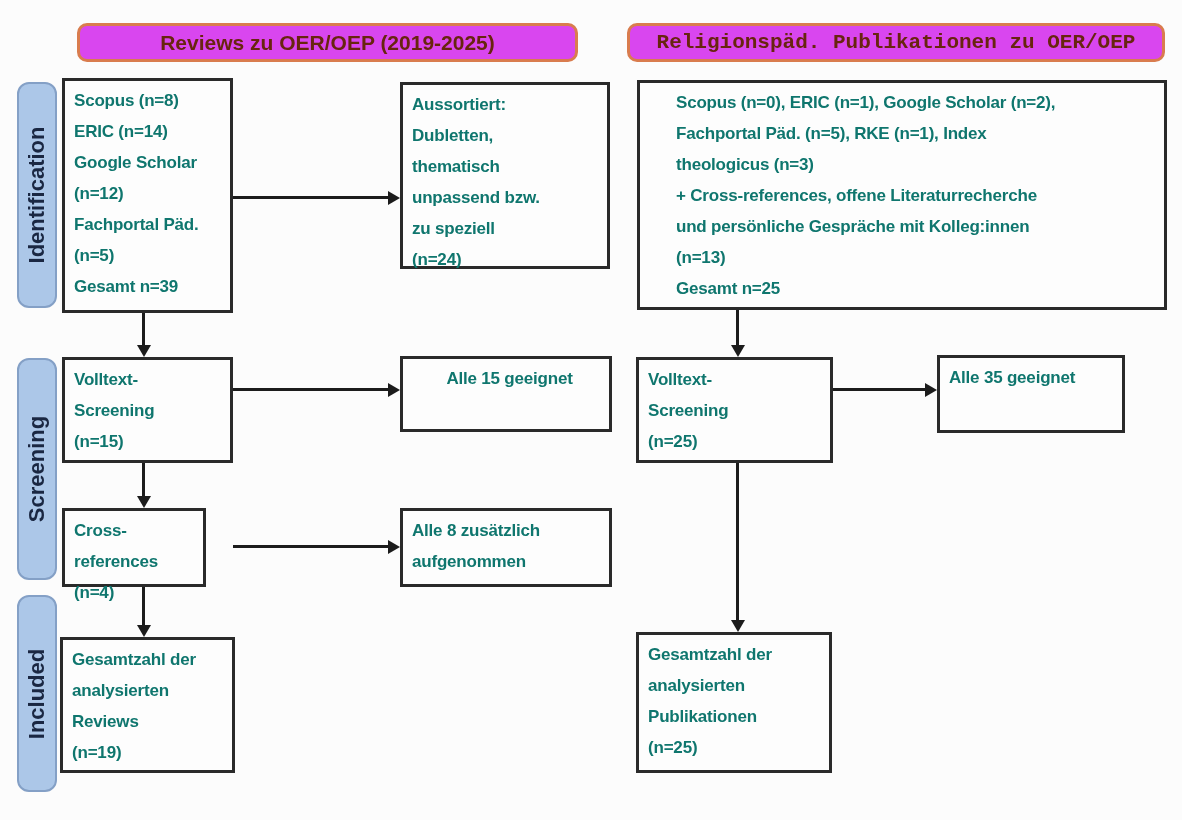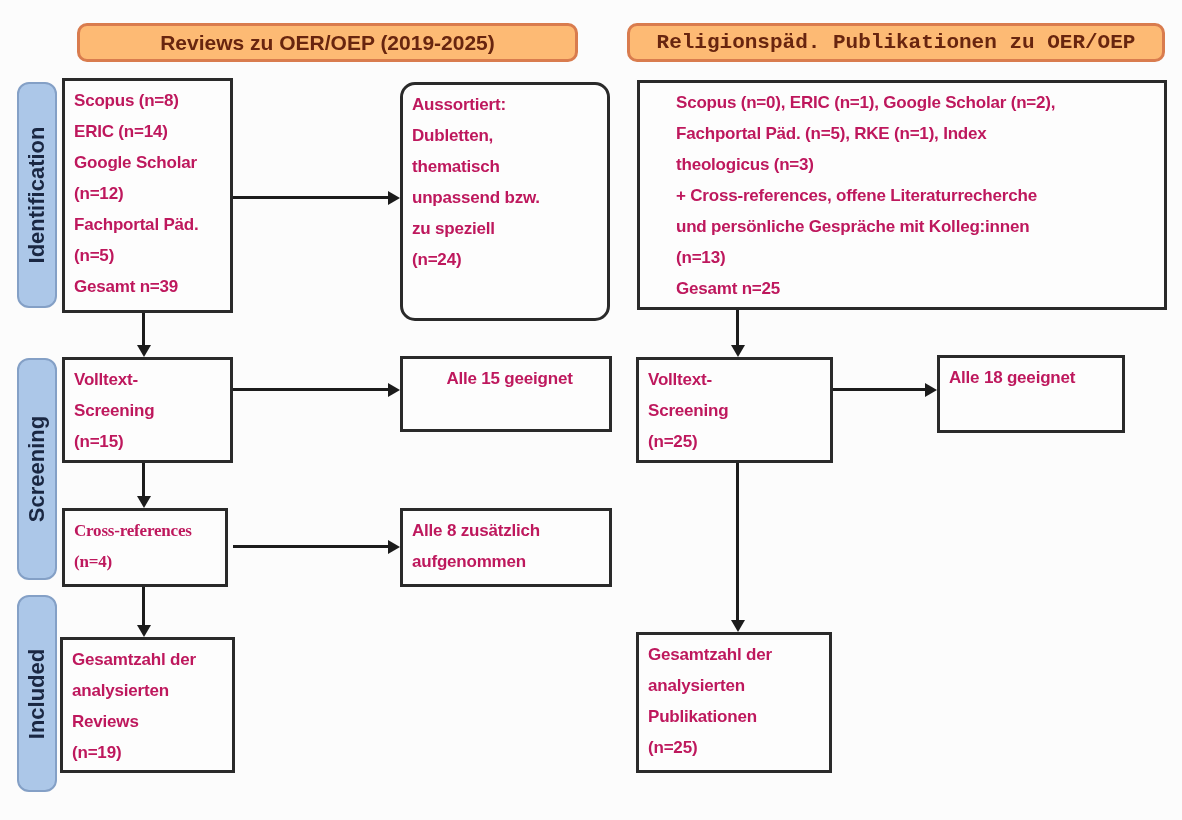--- a/index.html
+++ b/index.html
@@ -11,21 +11,21 @@
     height: 820px;
     position: relative;
     background: #fcfcfc;
     font-family: "Liberation Sans", sans-serif;
     overflow: hidden;
   }
   
   .col-header {
     position: absolute;
     box-sizing: border-box;
-    background: #fdba74;
+    background: #d946ef;
     border: 3px solid #d97c4e;
     border-radius: 10px;
     color: #68250f;
     font-size: 21px;
     font-weight: 700;
     display: flex;
     align-items: center;
     justify-content: center;
     white-space: nowrap;
   }
@@ -53,33 +53,33 @@
   #stage-identification { left: 17px; top: 82px;  width: 40px; height: 226px; }
   #stage-screening      { left: 17px; top: 358px; width: 40px; height: 222px; }
   #stage-included       { left: 17px; top: 595px; width: 40px; height: 197px; }
 
   
   .fbox {
     position: absolute;
     box-sizing: border-box;
     background: #fdfdfd;
     border: 3px solid #2a2a2a;
-    color: #be185d;
+    color: #0f766e;
     font-size: 17px;
     font-weight: 700;
     line-height: 31px;
     letter-spacing: -0.2px;
     padding: 4px 2px 0 9px;
     white-space: pre-line;
   }
   #box-left-sources          { left: 62px;  top: 78px;  width: 171px; height: 235px; }
-  #box-left-excluded         { left: 400px; top: 82px;  width: 210px; height: 239px; border-radius: 15px; }
+  #box-left-excluded         { left: 400px; top: 82px;  width: 210px; height: 187px; }
   #box-left-fulltext         { left: 62px;  top: 357px; width: 171px; height: 106px; }
   #box-left-fulltext-result  { left: 400px; top: 356px; width: 212px; height: 76px; text-align: center;  }
-  #box-left-crossref         { left: 62px;  top: 508px; width: 166px; height: 79px; font-family: Liberation Serif, serif;  }
+  #box-left-crossref         { left: 62px;  top: 508px; width: 144px; height: 79px;  }
   #box-left-crossref-result  { left: 400px; top: 508px; width: 212px; height: 79px;  }
   #box-left-included         { left: 60px;  top: 637px; width: 175px; height: 136px; }
   #box-right-sources         { left: 637px; top: 80px;  width: 530px; height: 230px; padding-left: 36px; }
   #box-right-fulltext        { left: 636px; top: 357px; width: 197px; height: 106px; }
   #box-right-fulltext-result { left: 937px; top: 355px; width: 188px; height: 78px;  }
   #box-right-included        { left: 636px; top: 632px; width: 196px; height: 141px; }
 
   
   .h-arrow {
     position: absolute;
@@ -168,21 +168,21 @@
 <div class="fbox" id="box-right-sources">Scopus (n=0), ERIC (n=1), Google Scholar (n=2),
 Fachportal Päd. (n=5), RKE (n=1), Index
 theologicus (n=3)
 + Cross-references, offene Literaturrecherche
 und persönliche Gespräche mit Kolleg:innen
 (n=13)
 Gesamt n=25</div>
 <div class="fbox" id="box-right-fulltext">Volltext-
 Screening
 (n=25)</div>
-<div class="fbox" id="box-right-fulltext-result">Alle 18 geeignet</div>
+<div class="fbox" id="box-right-fulltext-result">Alle 35 geeignet</div>
 <div class="fbox" id="box-right-included">Gesamtzahl der
 analysierten
 Publikationen
 (n=25)</div>
 
 <div class="h-arrow" id="arrow-l-sources-excluded"></div>
 <div class="h-arrow" id="arrow-l-fulltext-result"></div>
 <div class="h-arrow" id="arrow-l-crossref-result"></div>
 <div class="h-arrow" id="arrow-r-fulltext-result"></div>
 <div class="v-arrow" id="arrow-l-sources-fulltext"></div>

